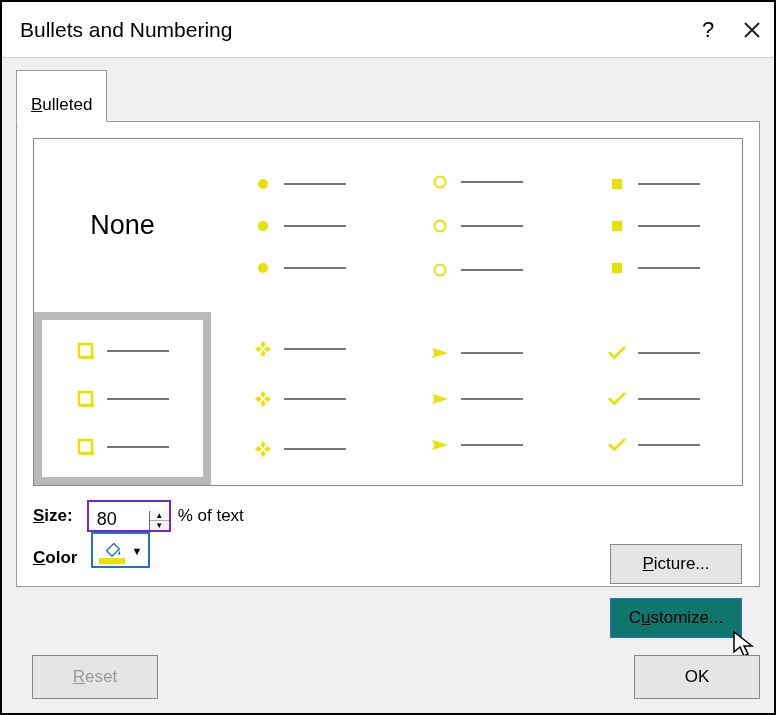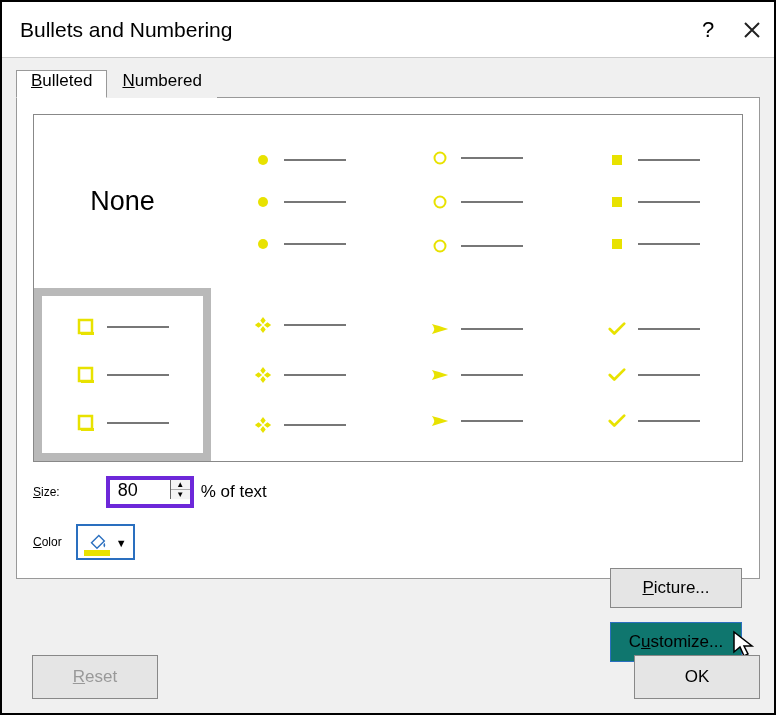--- a/index.html
+++ b/index.html
@@ -37,21 +37,21 @@
     background: #f0f0f0;
     padding: 12px 14px 12px 14px;
     height: calc(100% - 56px);
     position: relative;
   }
   .tabs {
     display: flex;
     margin-bottom: -1px;
   }
   .tab {
-    padding: 0 14px 6px 14px;
+    padding: 24px 14px 6px 14px;
     font-size: 17px;
     border: 1px solid transparent;
     cursor: pointer;
     position: relative;
     background: #f0f0f0;
   }
   .tab .u { text-decoration: underline; }
   .tab.active {
     background: #fff;
     border: 1px solid #999;
@@ -96,29 +96,28 @@
     height: 0;
     border-top: 2px solid #777;
   }
   .ic { width: 18px; display: flex; align-items: center; justify-content: center; }
 
   .lower {
     display: flex;
     align-items: center;
     padding-top: 14px;
   }
-  .lbl { font-size: 12px; margin-right: 14px; }
+  .lbl { font-size: 17px; margin-right: 14px; font-weight: bold; }
   .lbl .u { text-decoration: underline; }
   .spinner {
     display: inline-flex;
-    align-items: flex-start;
-    border: 4px solid #6d28d9;
+    align-items: flex-end;
+    border: 2px solid #6d28d9;
     height: 32px;
     background: #fff;
-    margin-left: 32px;
   }
   .spinner input {
     border: none;
     width: 60px;
     font-size: 18px;
     padding: 0 8px;
     outline: none;
   }
   .spinner .arrows {
     display: flex;
@@ -130,41 +129,41 @@
     flex: 1;
     border: none;
     background: #f4f4f4;
     font-size: 8px;
     padding: 0;
     cursor: pointer;
   }
   .spinner .arrows button:first-child { border-bottom: 1px solid #aaa; }
   .size-suffix { margin-left: 7px; font-size: 17px; }
 
-  .color-row { display: flex; align-items: center; margin-top: 16px; }
+  .color-row { display: flex; align-items: flex-end; }
   .color-btn {
     display: inline-flex;
     align-items: center;
     gap: 6px;
     border: 2px solid #2a6fbf;
     background: #fff;
     padding: 2px 6px 0 6px;
     height: 36px;
     cursor: pointer;
   }
   .color-swatch {
     width: 26px; height: 6px; background: #e8e200; margin-top: -2px;
   }
   .color-btn svg.bucket { width: 22px; height: 22px; }
   .color-btn .caret { font-size: 11px; }
 
   .right-col {
     position: absolute;
     right: 32px;
-    top: 510px;
+    top: 486px;
     display: flex;
     flex-direction: column;
     gap: 14px;
     align-items: flex-end;
   }
   .btn {
     min-width: 132px;
     height: 40px;
     border: 1px solid #888;
     background: #e5e5e5;
@@ -210,21 +209,20 @@
     <svg viewBox="0 0 18 18">
         <path d="M2 2 L16 16 M16 2 L2 16" stroke="#222" stroke-width="2" fill="none"></path>
       </svg>
   </div>
 </div>
 
 <div class="body-area">
 
   <div class="tabs">
     <div class="tab active"><span class="u">B</span><span>ulleted</span></div>
-    <div class="tab"><span class="u">N</span><span>umbered</span></div>
   </div>
 
   <div class="tabpanel">
 
     <div class="bullet-grid">
 
       <div class="cell none">
         <span>None</span>
       </div>
 

